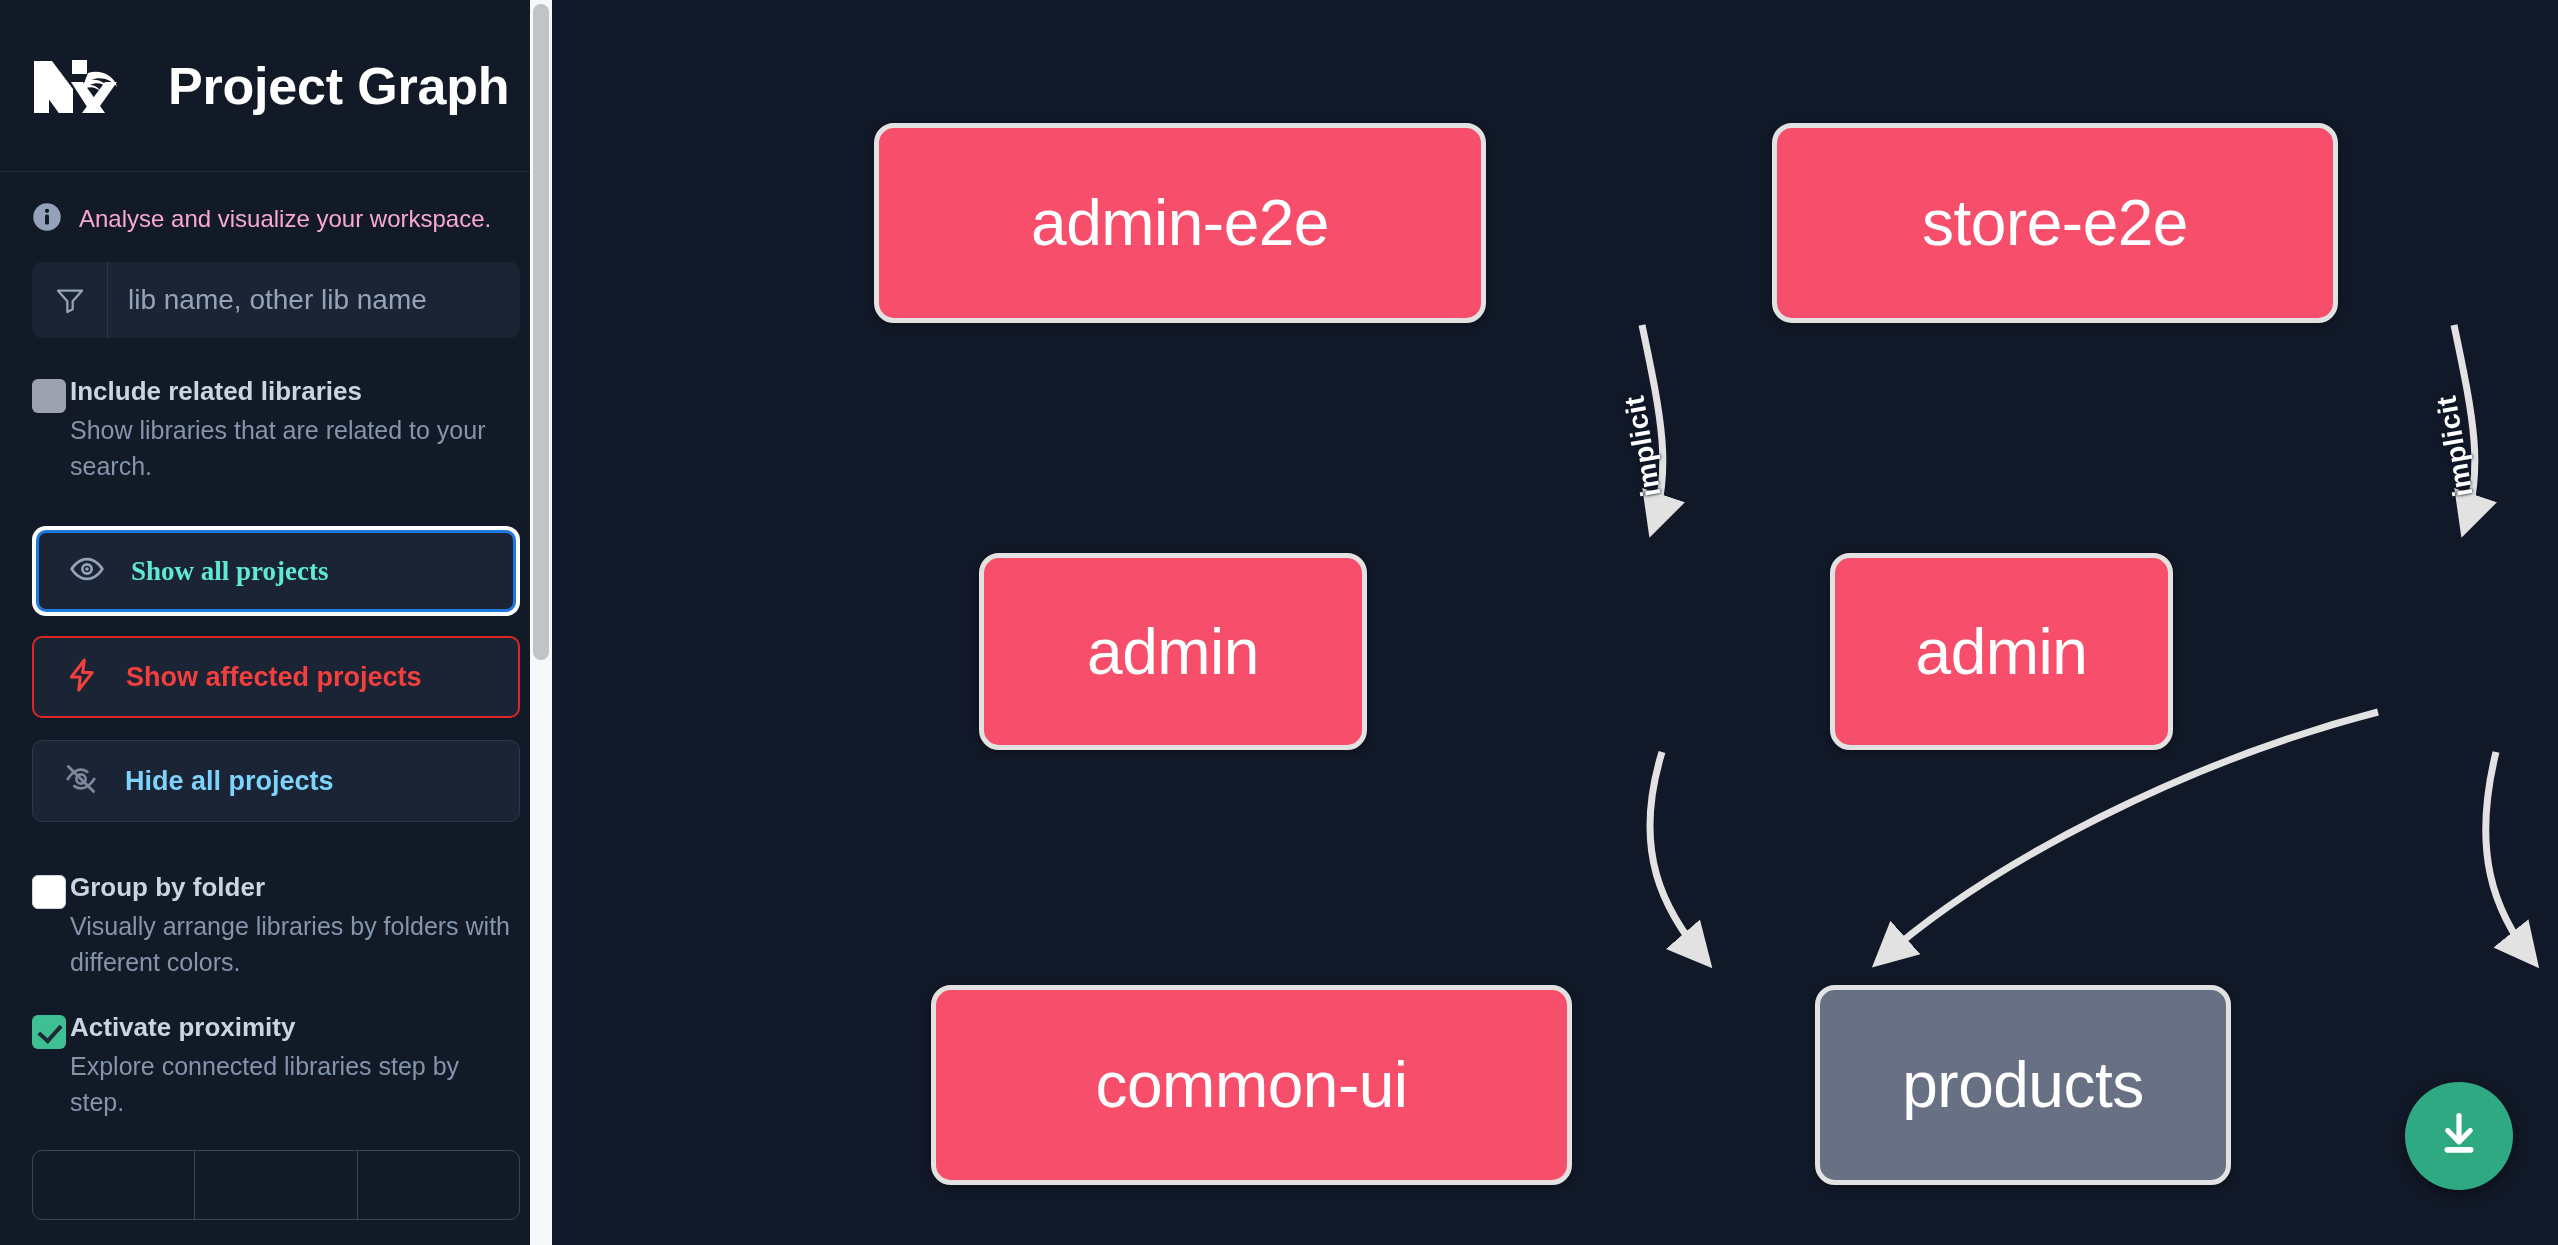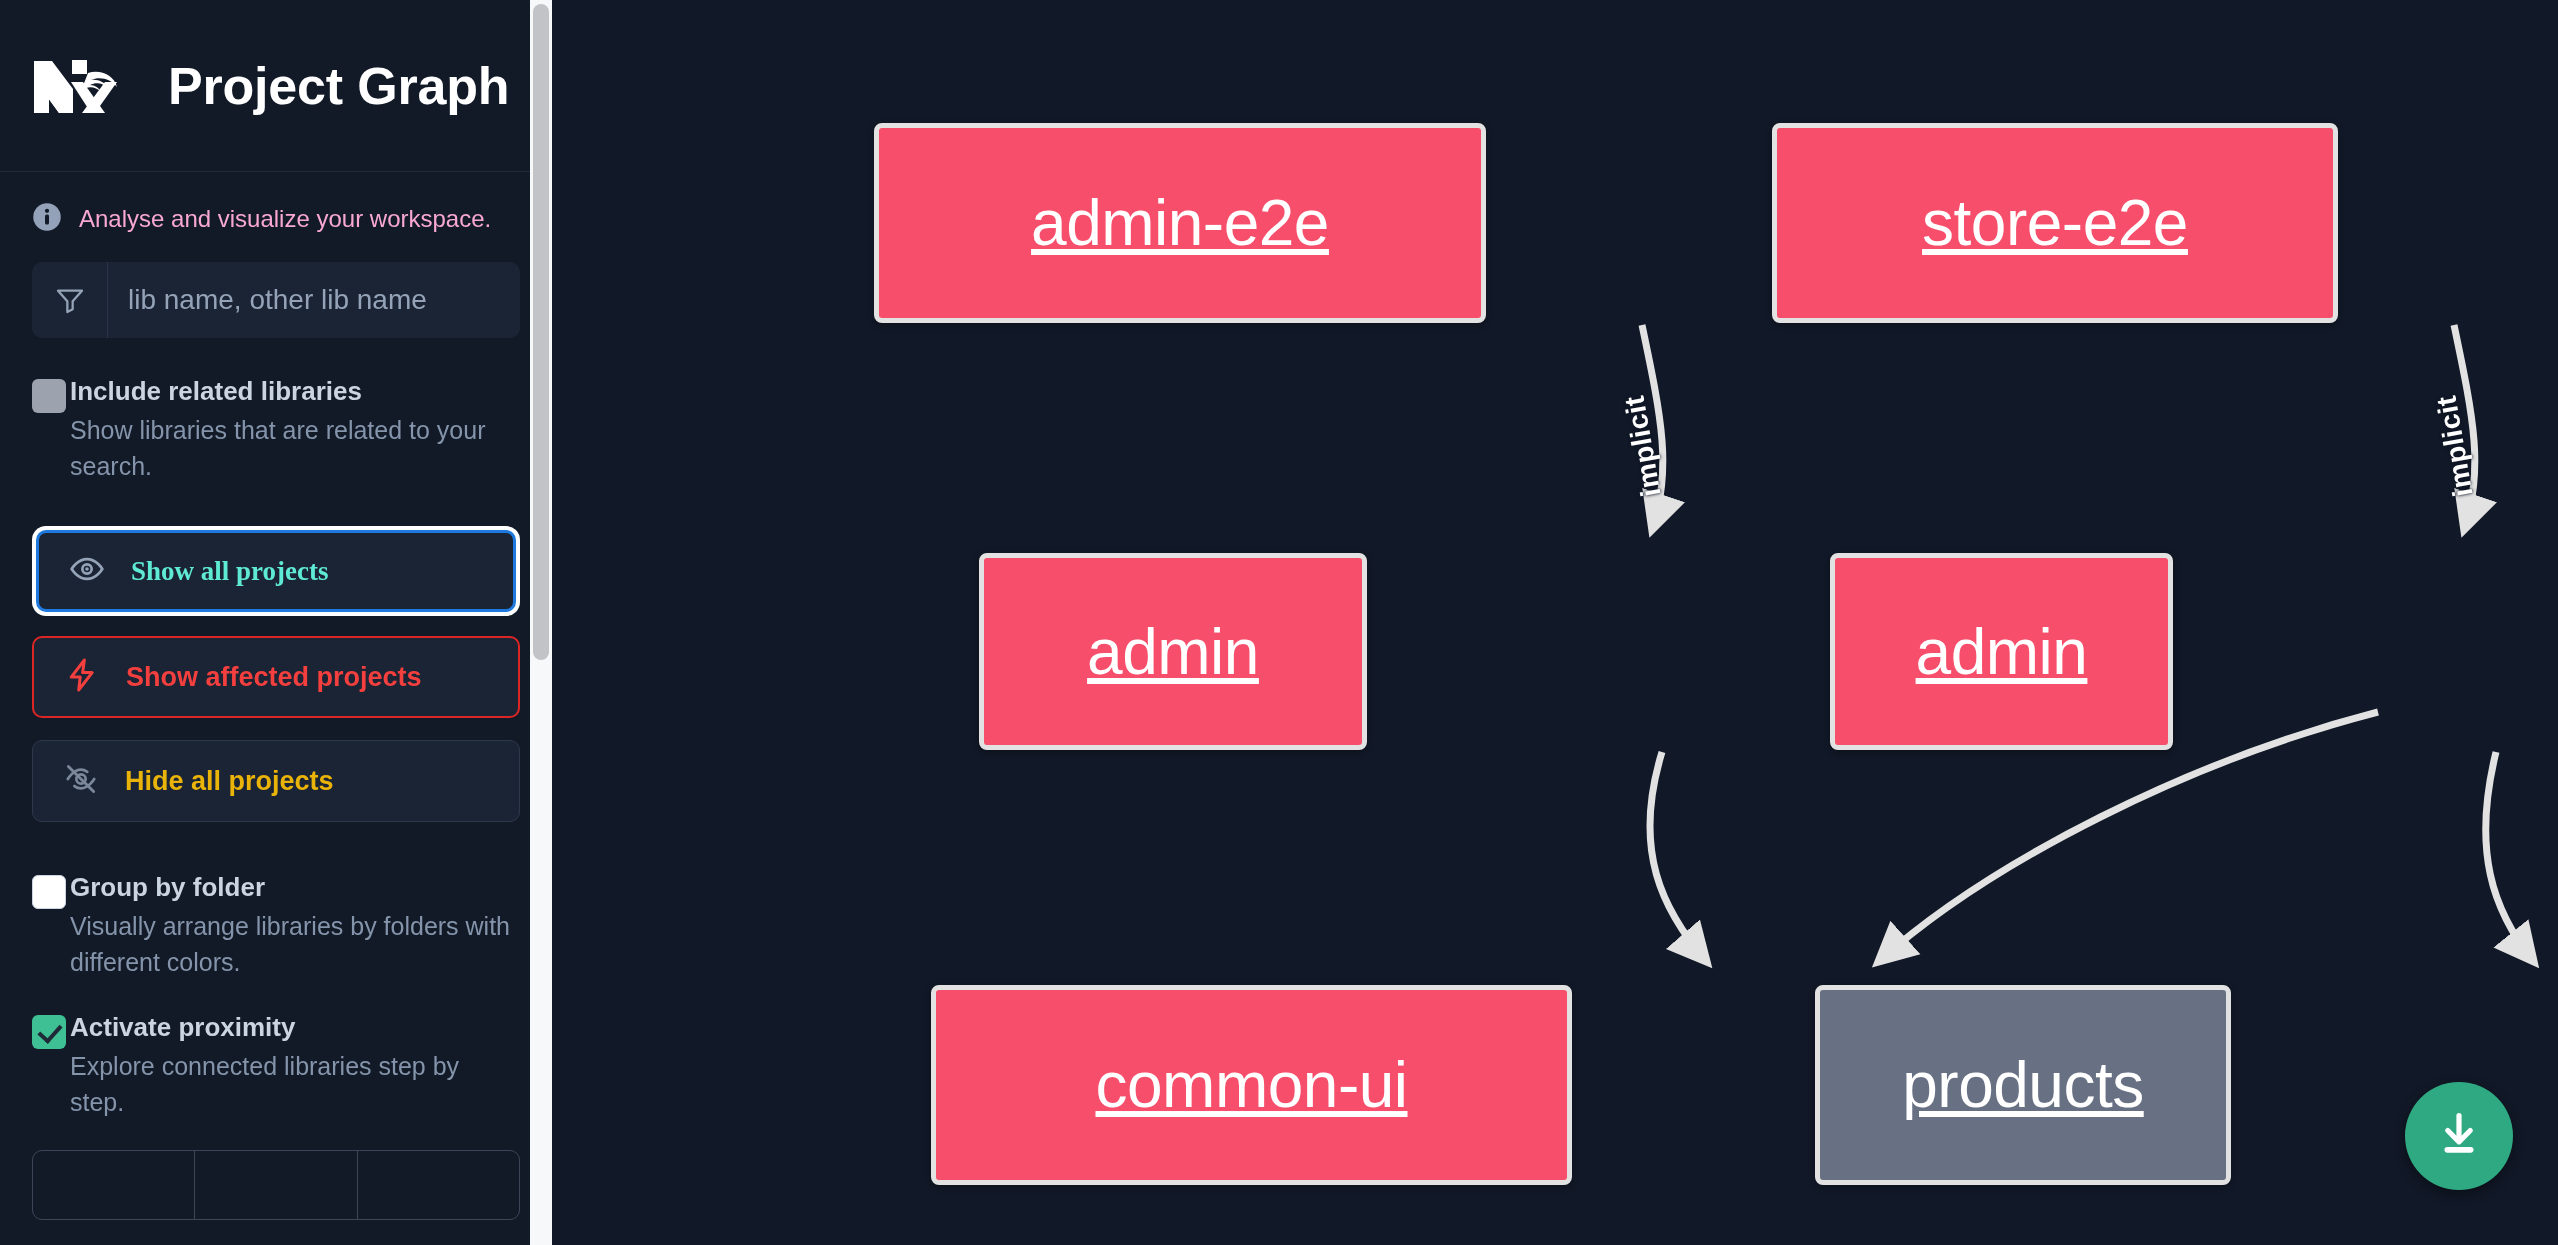--- a/index.html
+++ b/index.html
@@ -123,21 +123,21 @@
   }
   .btn-label { font-size: 27px; font-weight: 700; white-space: nowrap; }
   .btn.show-all {
     border: 3px solid #1f7ae0;
     box-shadow: 0 0 0 4px #ffffff;
     margin: 2px 4px 24px 4px;
   }
   .btn.show-all .btn-label { color: #5eead4; font-family: Liberation Serif, serif; }
   .btn.show-affected { border: 2px solid #dc2626; }
   .btn.show-affected .btn-label { color: #f43f3f; }
-  .btn.hide-all .btn-label { color: #eab308; }
+  .btn.hide-all .btn-label { color: #7dd3fc; }
 
   .sb-divider { height: 14px; }
 
   .seg-control {
     display: flex;
     margin: 24px 32px 0 32px;
     border: 1px solid #3b4759;
     border-radius: 10px;
     overflow: hidden;
     height: 70px;
@@ -171,28 +171,27 @@
     position: relative;
     flex: 1;
     height: 1245px;
     background: #111827;
     overflow: hidden;
   }
   .graph-svg { position: absolute; left: 0; top: 0; }
 
   .node {
     position: absolute;
-    border-radius: 8px;
+    border-radius: 20px;
     border: 5px solid #e2e2e2;
     display: flex; align-items: center; justify-content: center;
     cursor: pointer;
     color: #ffffff;
     font-weight: 400;
     box-shadow: 0 2px 6px rgba(0,0,0,0.35);
-    text-decoration: underline;
   }
   .node.pink { background: #F74E6B; }
   .node.grey { background: #687083; }
   .node-label {
     font-size: 64px;
     letter-spacing: -0.5px;
     line-height: 1;
     white-space: nowrap;
   }
 

